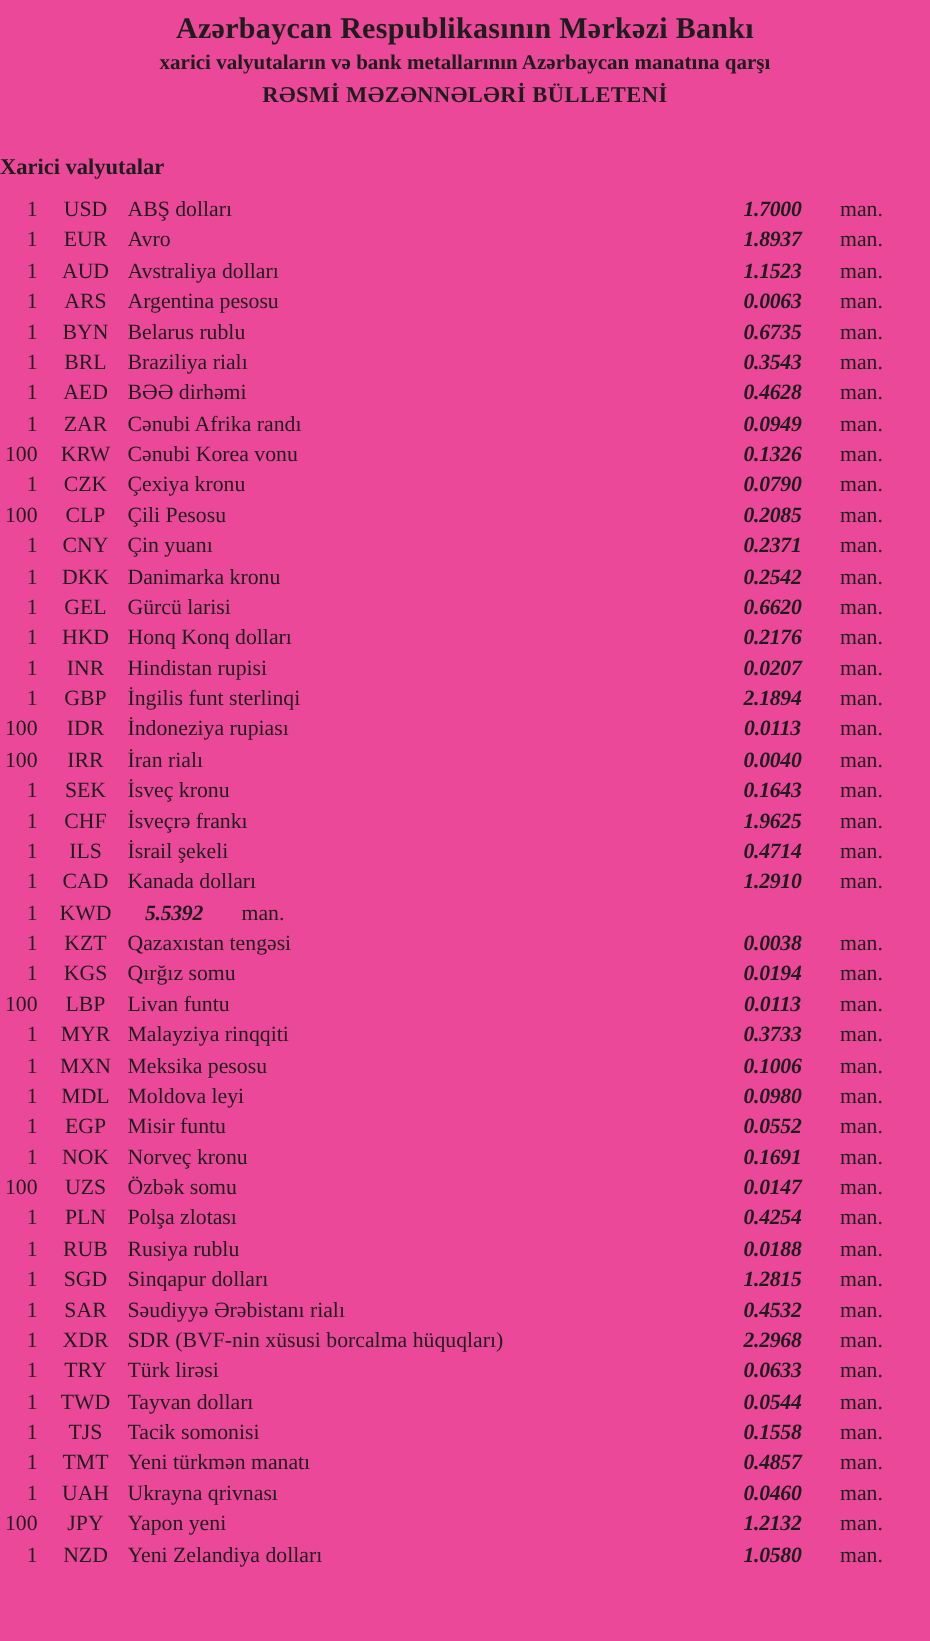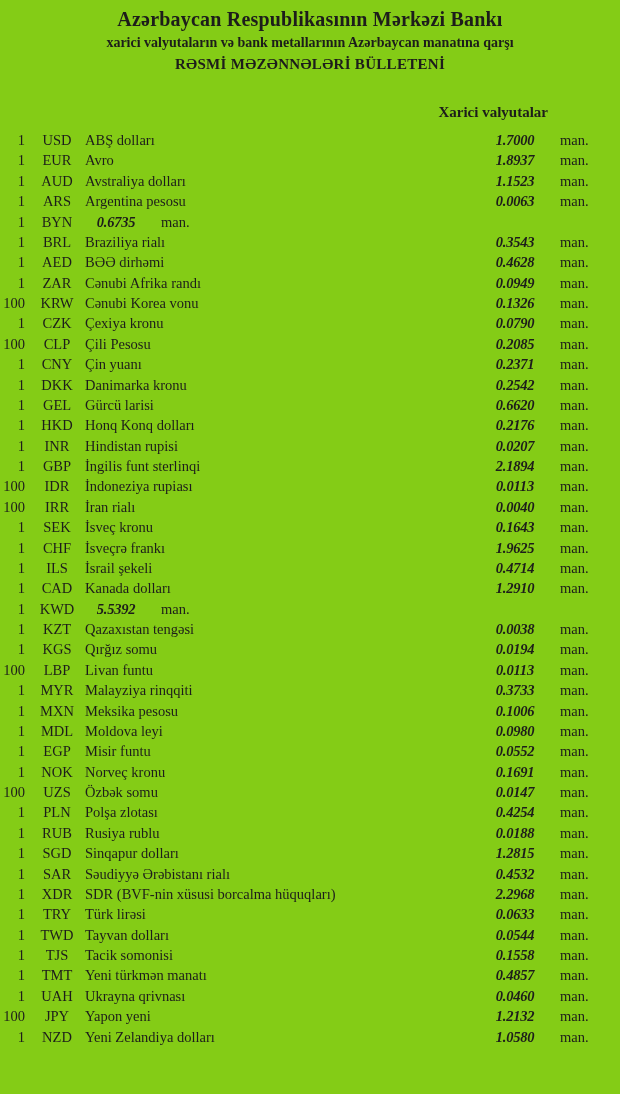--- a/index.html
+++ b/index.html
@@ -4,21 +4,21 @@
 <style>
   html, body {
     margin: 0;
     padding: 0;
     background: #ffffff;
   }
   .page {
     position: relative;
     width: 620px;
     height: 1094px;
-    background: #84cc16;
+    background: #ec4899;
     color: #1d1d1b;
     font-family: "Liberation Serif", "DejaVu Serif", serif;
     overflow: hidden;
     margin: 0 auto;
   }
   .doc-header {
     padding-top: 6px;
     text-align: center;
     font-weight: bold;
   }
@@ -38,21 +38,21 @@
     margin-top: 1px;
   }
   .doc-bulletin-title {
     font-size: 15px;
     line-height: 20px;
     margin-top: 2px;
     letter-spacing: 0.3px;
   }
   .section-title {
     width: 548px;
-    text-align: right;
+    text-align: left;
     font-weight: bold;
     font-size: 15px;
     line-height: 19px;
     margin-top: 29px;
   }
   .rates-table {
     margin-top: 8px;
   }
   .rate-row {
     display: flex;
@@ -135,20 +135,21 @@
     <span class="col-qty">1</span>
     <span class="col-code">ARS</span>
     <span class="col-name">Argentina pesosu</span>
     <span class="col-rate">0.0063</span>
     <span class="col-unit">man.</span>
   </div>
 
   <div class="rate-row">
     <span class="col-qty">1</span>
     <span class="col-code">BYN</span>
+    <span class="col-name">Belarus rublu</span>
     <span class="col-rate">0.6735</span>
     <span class="col-unit">man.</span>
   </div>
 
   <div class="rate-row">
     <span class="col-qty">1</span>
     <span class="col-code">BRL</span>
     <span class="col-name">Braziliya rialı</span>
     <span class="col-rate">0.3543</span>
     <span class="col-unit">man.</span>

